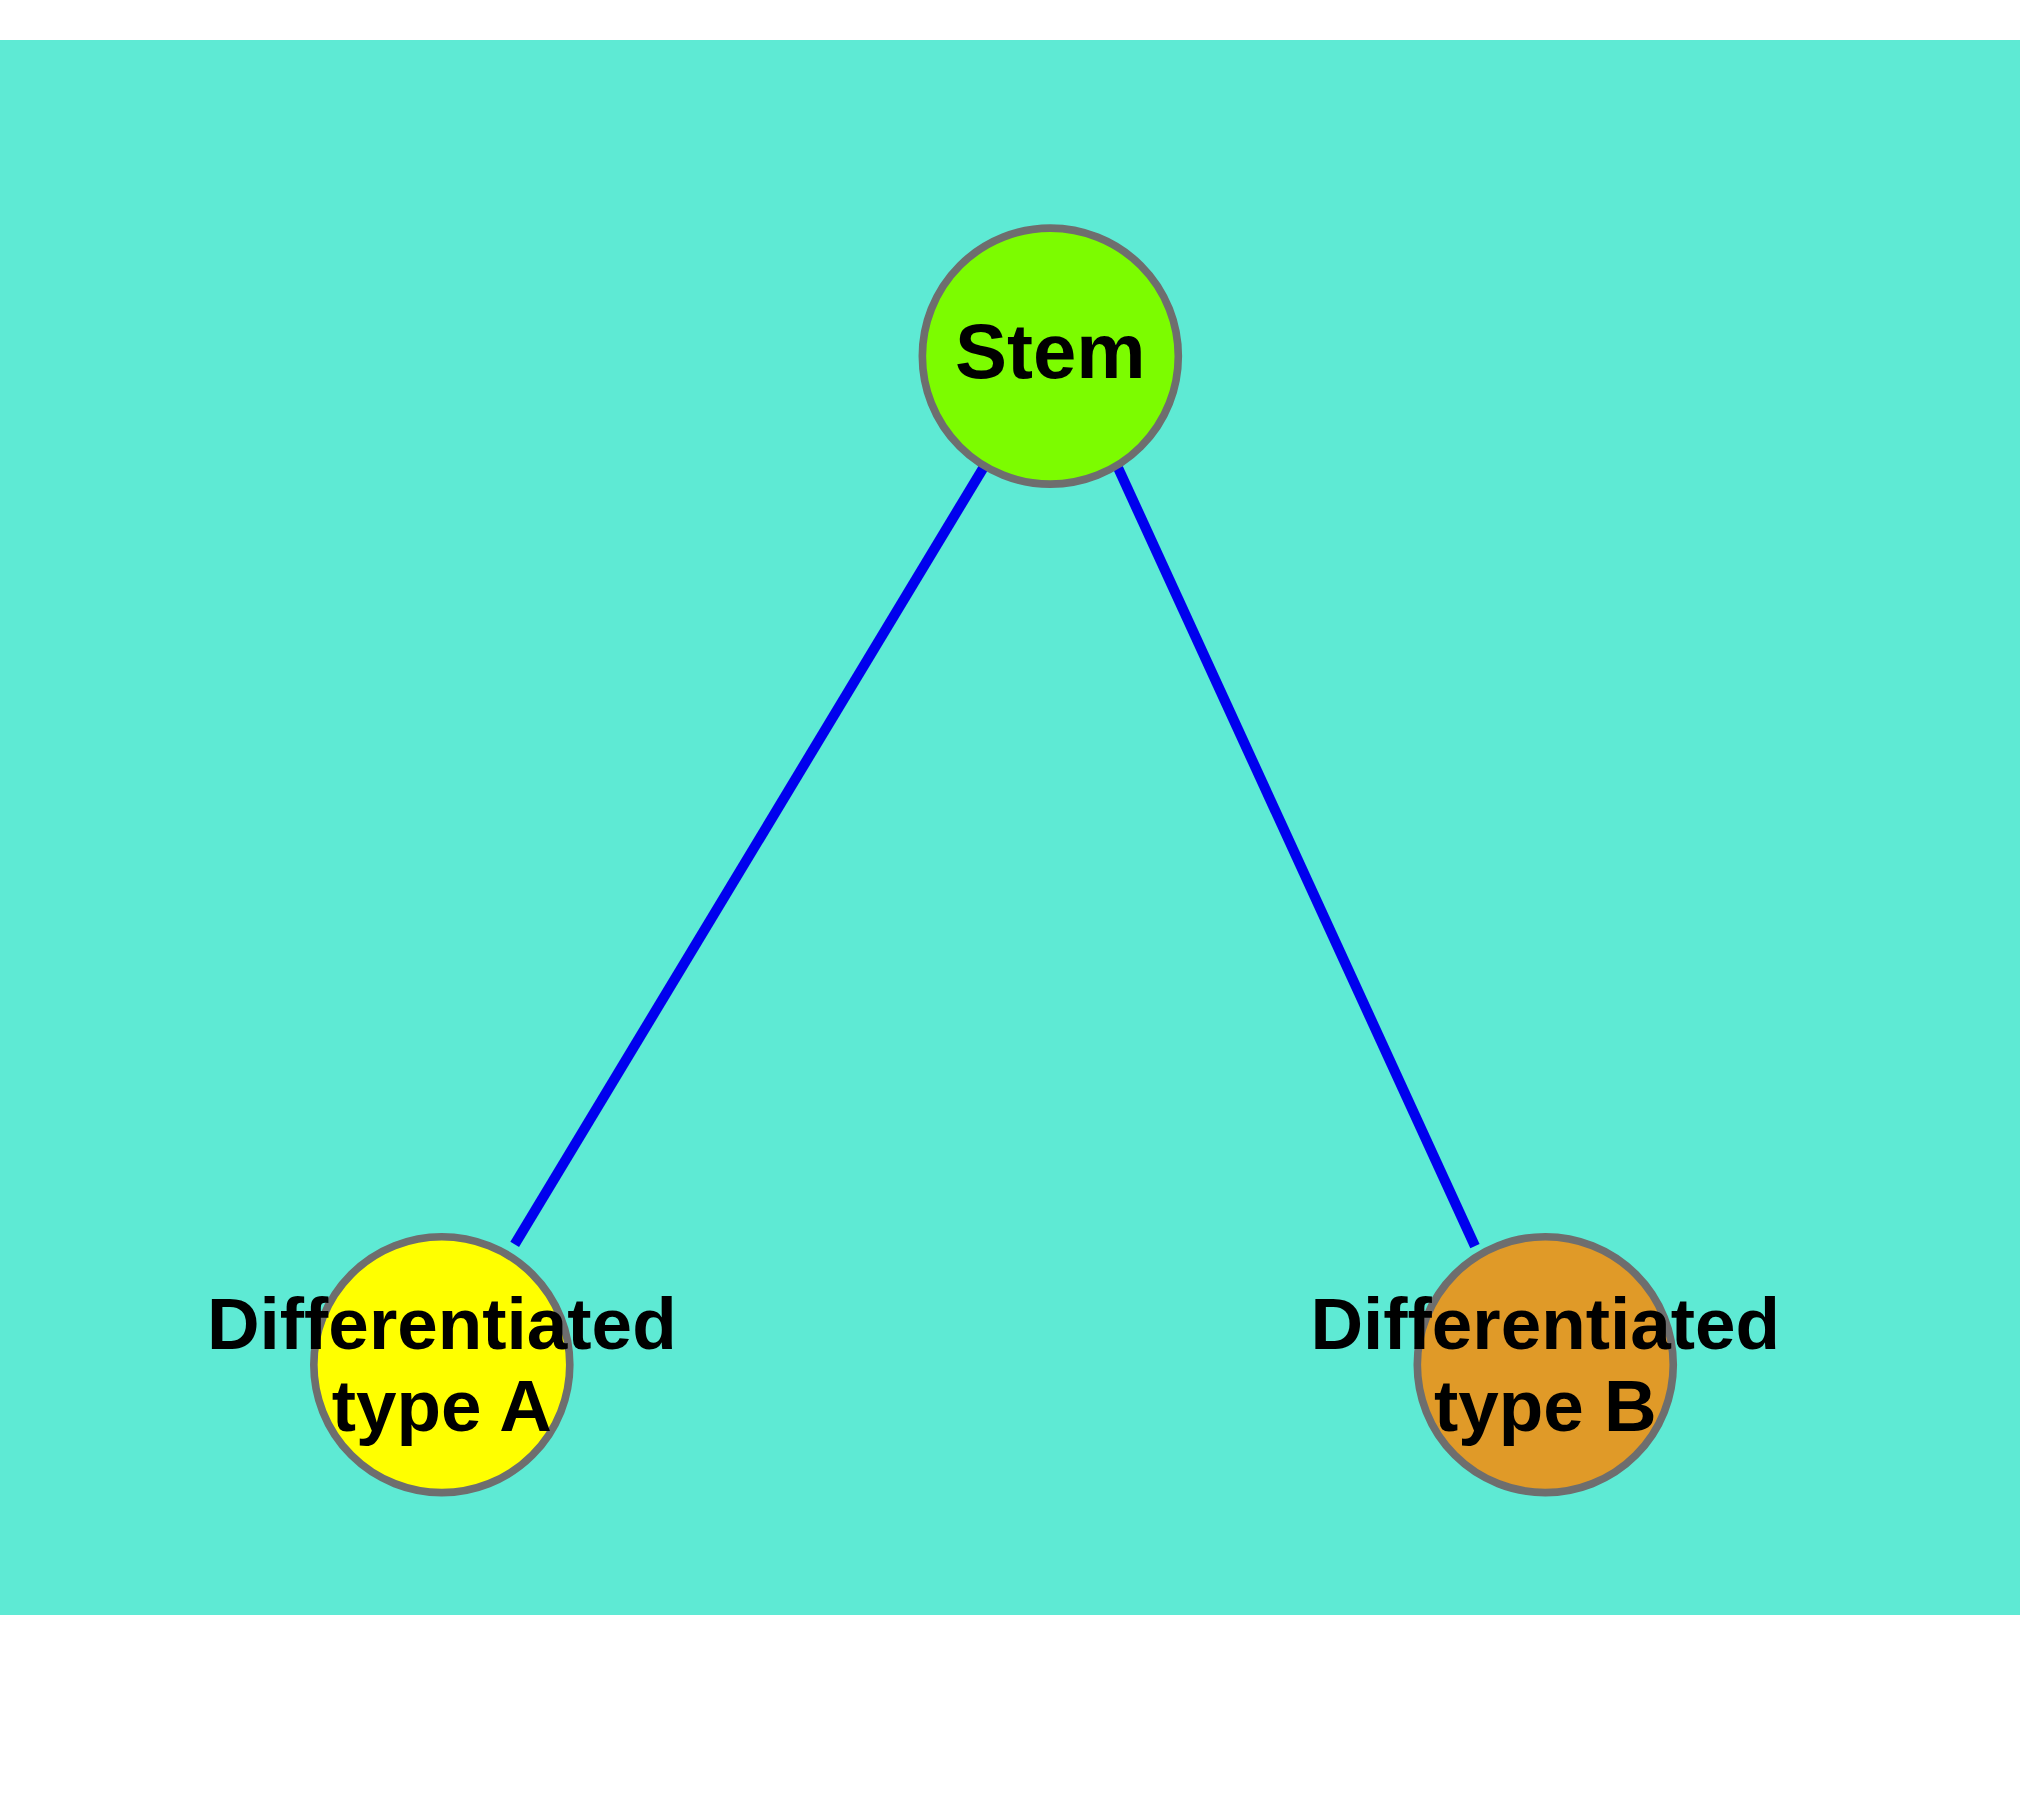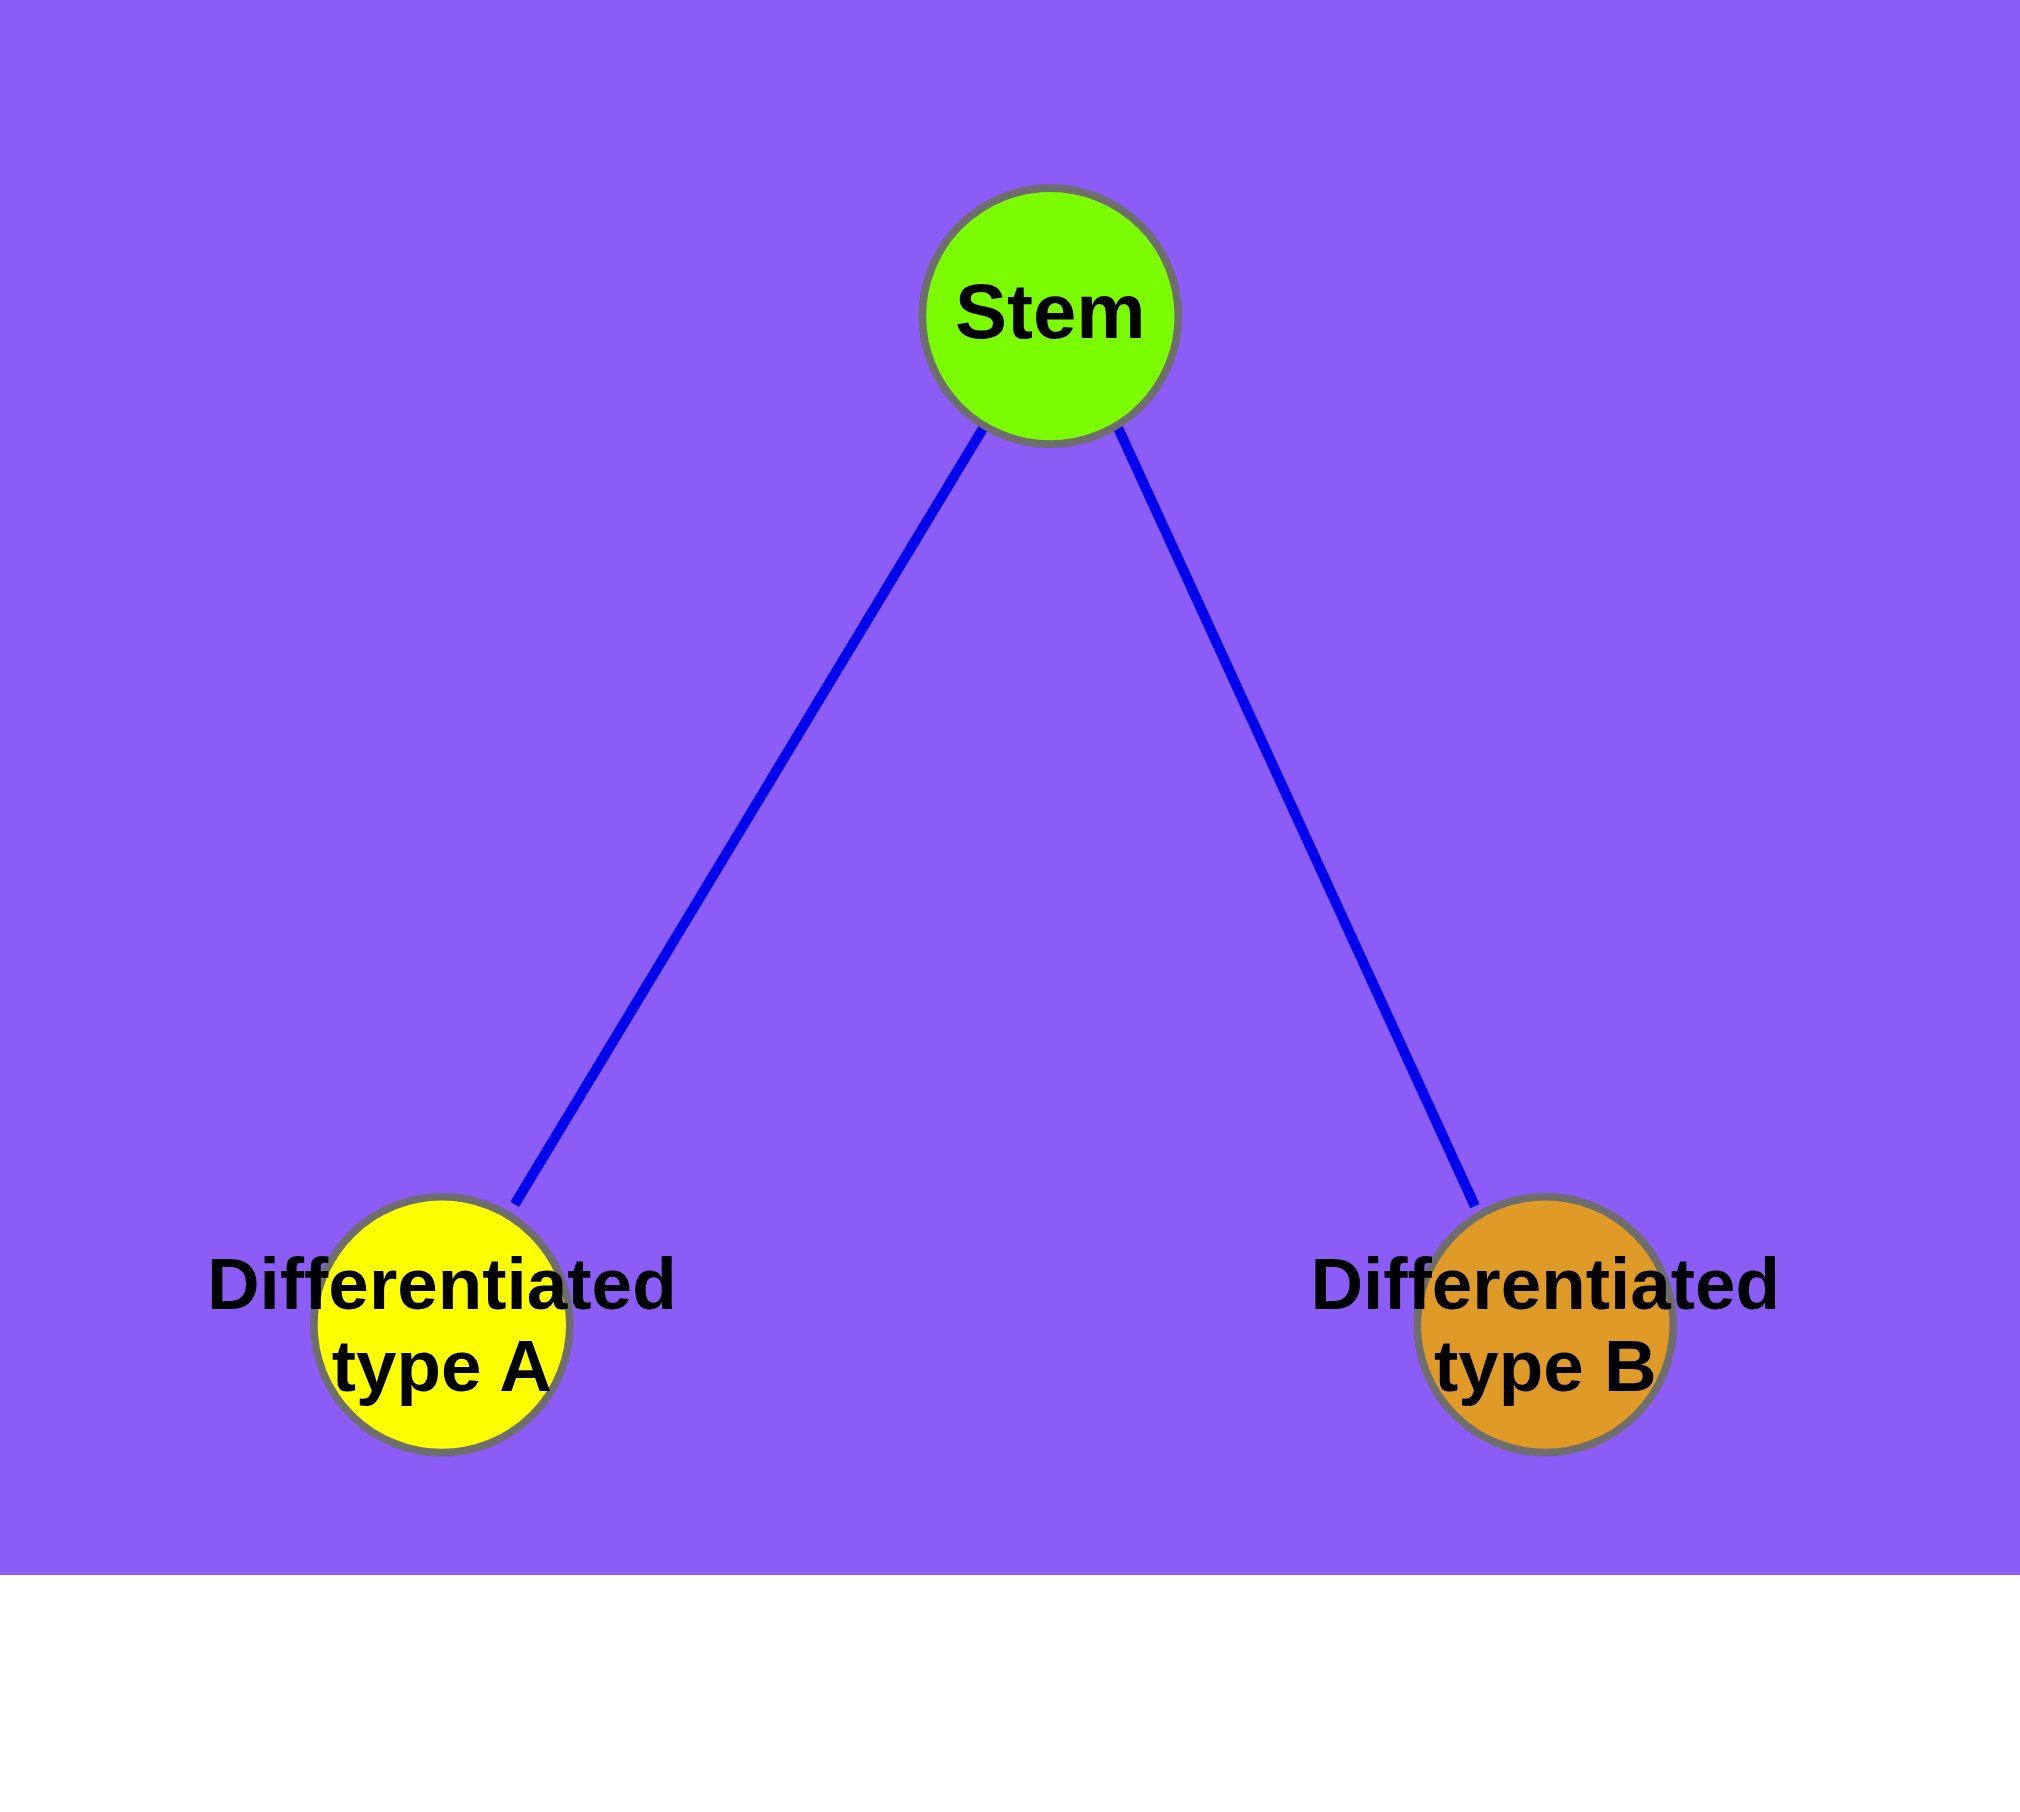--- a/index.html
+++ b/index.html
@@ -44,21 +44,21 @@
   .edge-line {
     stroke: #0000ee;
     stroke-width: 12;
     stroke-linecap: butt;
     fill: none;
   }
 </style>
 </head>
 <body>
 
-<div id="stage" style="width: 2021px; height: 1575px; background: #8b5cf6;">
+<div id="stage" style="width: 2021px; height: 1575px; background: #5eead4; margin-top: 40px;">
   <svg id="graph-svg" viewBox="0 0 2384 2138" xmlns="http://www.w3.org/2000/svg" style="width: 2021px; height: 1812px;">
 
     <g>
       <line class="edge-line" x1="1161" y1="503" x2="607" y2="1421" stroke="#0000ee" stroke-width="12"></line>
       <line class="edge-line" x1="1319" y1="505" x2="1740" y2="1423" stroke="#0000ee" stroke-width="12"></line>
     </g>
 
     <g>
       <circle class="node-circle" cx="521" cy="1563" r="151" fill="#ffff00" stroke="#6e6e6e" stroke-width="9"></circle>
     </g>

